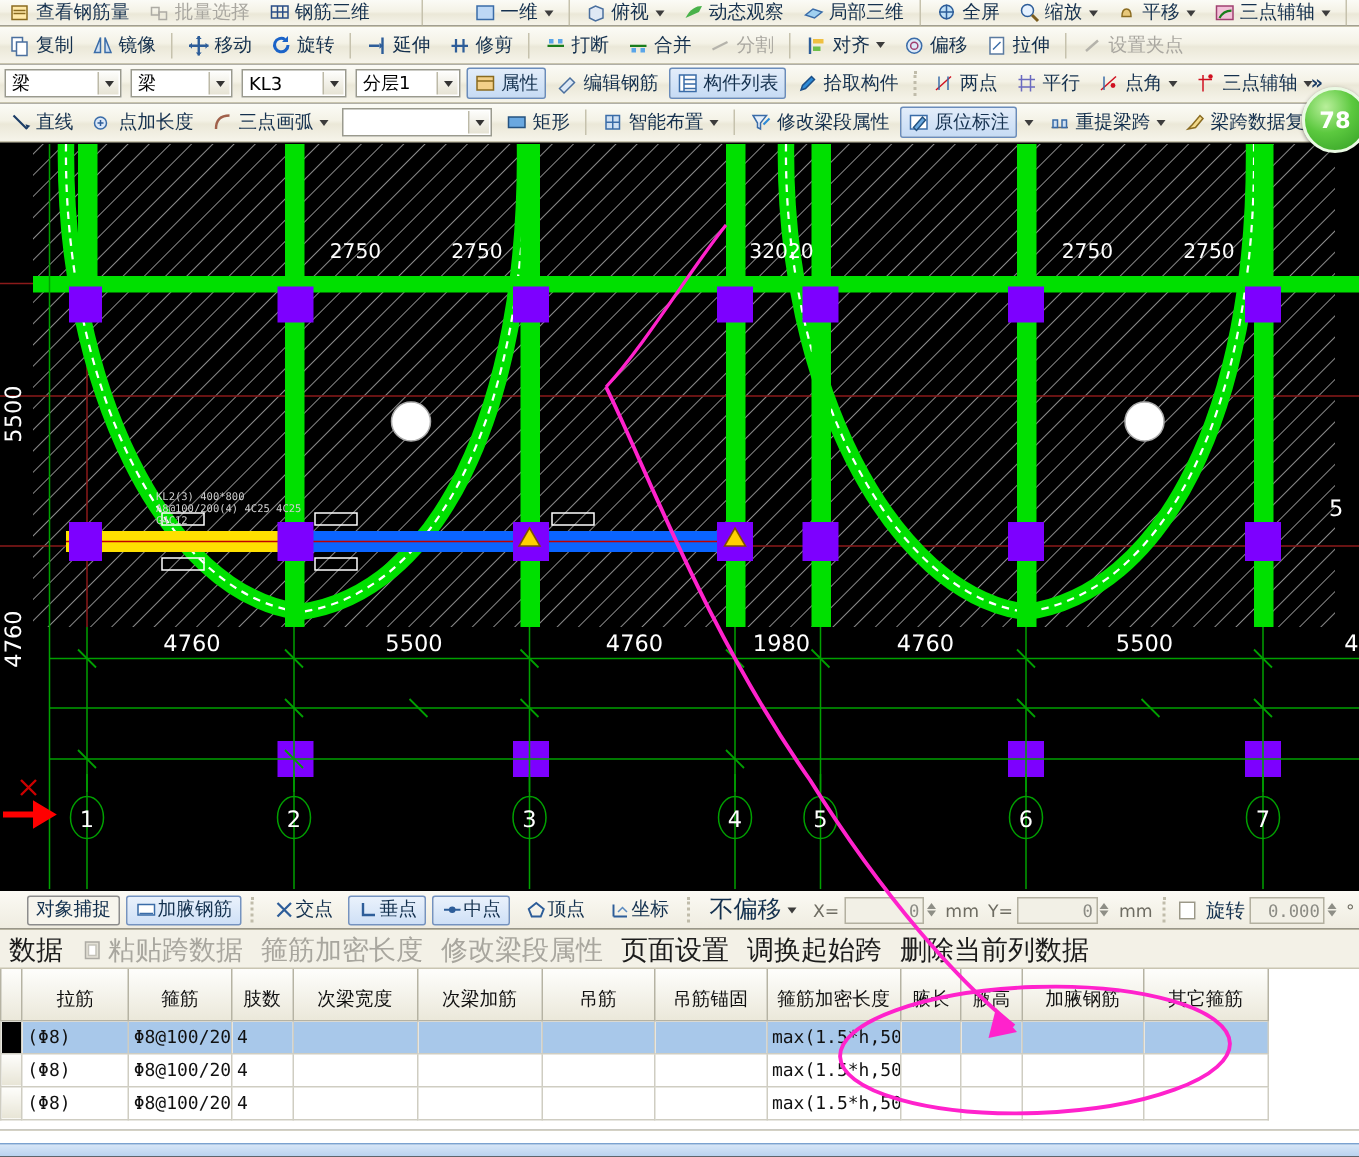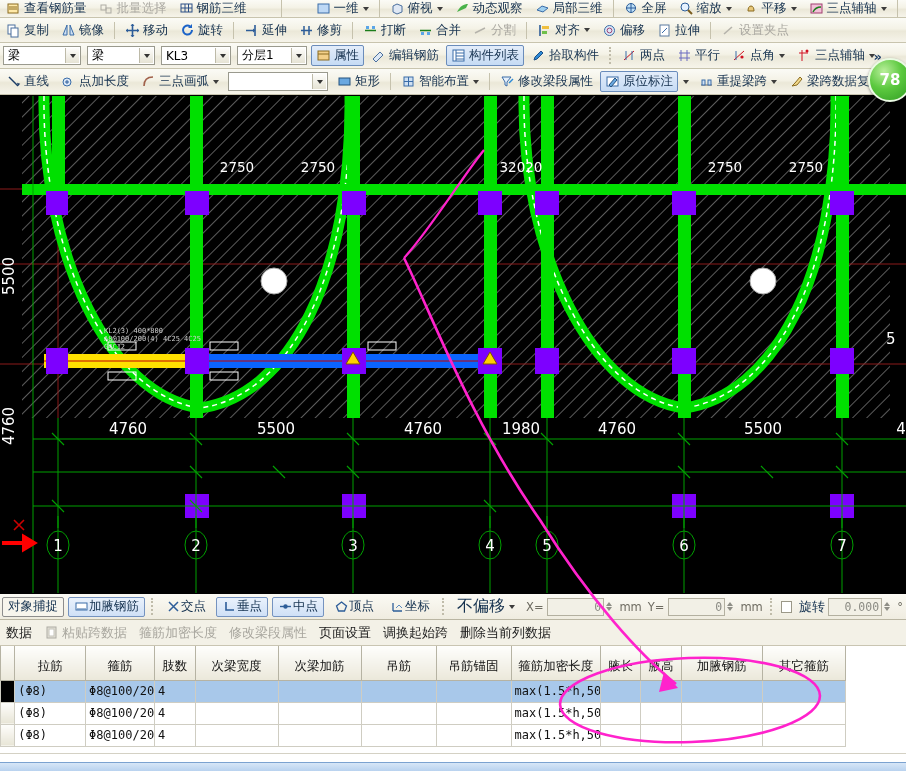--- a/index.html
+++ b/index.html
@@ -88,21 +88,21 @@
     width: 906px; height: 497px;
     background: #000; overflow: hidden;
   }
   #canvas svg { display: block; }
 
   
   #status {
     position: absolute; left:0; top: 593px; width: 906px; height: 27px;
     background: linear-gradient(to bottom,#fbfaf4,#efece0);
     border-top: 1px solid #000; border-bottom: 1px solid #b9b5a2;
-    display: flex; align-items: center; white-space: nowrap; overflow: hidden;
+    display: flex; align-items: center; white-space: nowrap; overflow: hidden; padding-left: 16px;
   }
   .sbtn {
     display: inline-flex; align-items: center; height: 20px;
     padding: 0 5px; margin: 0 2px; font-size: 12.5px; color: #13304e;
     border: 1px solid transparent; border-radius: 2px;
   }
   .sbtn.on { border: 1px solid #7593c0; background: linear-gradient(to bottom,#eaf2fc,#cfe0f6); }
   .num {
     height: 18px; width: 62px; background: #f2f0e6; border: 1px solid #b3b0a0;
     display: inline-flex; align-items: center; justify-content: flex-end;
@@ -116,21 +116,21 @@
   .spin i.d { border-top: 4px solid #8e8e86; }
   .slab { font-size: 11.5px; color: #6e6c62; margin: 0 3px; }
   .chk { width: 12px; height: 12px; border: 1px solid #9b9888; background:#fff; margin: 0 4px; }
 
   
   #gridbar {
     position: absolute; left: 0; top: 620px; width: 906px; height: 26px;
     background: #f3f1e7; border-bottom: 1px solid #c9c5b2;
     display: flex; align-items: center; white-space: nowrap; overflow: hidden;
   }
-  .gbtn { font-size: 13px; color: #1b1b1b; padding: 0 6px; display:inline-flex; align-items:center; }
+  .gbtn { font-size: 18px; color: #1b1b1b; padding: 0 6px; display:inline-flex; align-items:center; }
   .gbtn.dis { color: #a8a69e; text-align: center; }
 
   #grid {
     position: absolute; left: 0; top: 646px; width: 906px; height: 107px;
     background: #fff; overflow: hidden;
   }
   table.g { border-collapse: collapse; table-layout: fixed; width: 846px; }
   table.g th {
     background: linear-gradient(to bottom,#fefefc,#ebe8da);
     border: 1px solid #b6b3a3; border-top: none;

